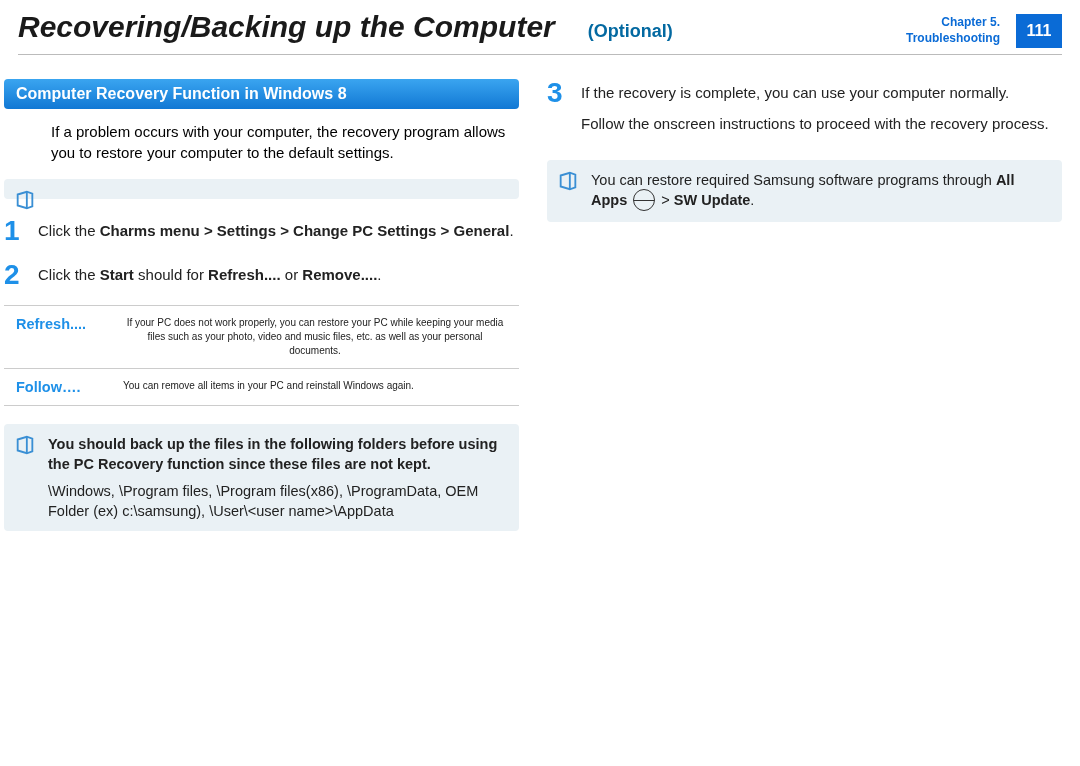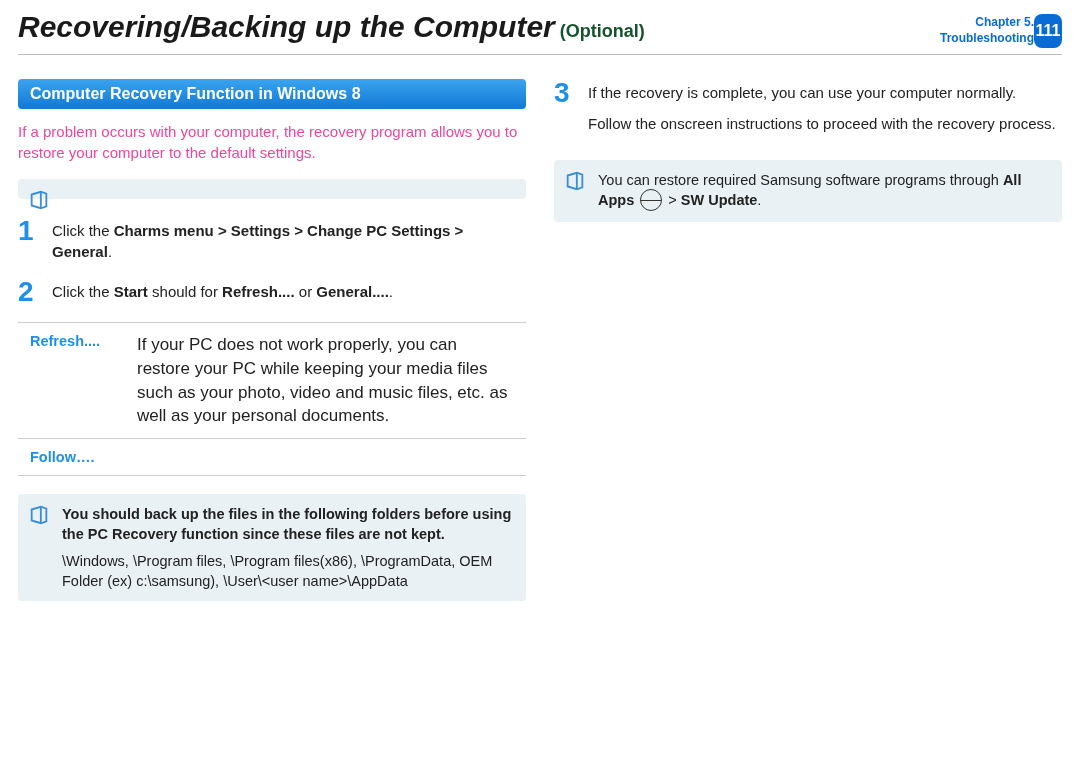--- a/index.html
+++ b/index.html
@@ -10,82 +10,84 @@
     height: 766px;
     position: relative;
     overflow: hidden;
   }
   .header {
     display: flex;
     align-items: flex-start;
     justify-content: space-between;
     padding: 10px 18px 0 18px;
   }
-  .title-wrap { display: flex; align-items: baseline; gap: 5px; }
+  .title-wrap { display: flex; align-items: baseline; gap: 16px; }
   .page-title {
     font-size: 30px;
     font-weight: 700;
     color: #1a1a1a;
     font-style: italic;
   }
   .page-title-sub {
     font-size: 18px;
     font-weight: 600;
-    color: #14532d;
+    color: #0369a1;
+    margin-left: 17px;
   }
   .header-right {
     display: flex;
     align-items: center;
-    gap: 0;
+    gap: 16px;
     padding-top: 4px;
   }
   .chapter-info {
     text-align: right;
     font-size: 12px;
     font-weight: 700;
     color: #0a6bd6;
     line-height: 1.3;
   }
   .page-num {
     background: #0a6bd6;
     color: #fff;
-    width: 28px;
+    width: 46px;
     height: 34px;
-    border-radius: 8px;
+    border-radius: 0;
     display: flex;
     align-items: center;
     justify-content: center;
     font-size: 16px;
     font-weight: 700;
   }
   .hr {
     margin: 6px 18px 0 18px;
     border: none;
     border-top: 1px solid #bbb;
   }
   .content {
     display: flex;
-    padding: 24px 18px 0 18px;
+    padding: 24px 18px 0 4px;
     gap: 28px;
   }
   .col { flex: 1; }
   .section-heading {
     background: linear-gradient(to bottom, #3aa5f0, #1178d4);
     color: #fff;
     font-weight: 700;
     font-size: 16px;
     padding: 6px 12px;
     border-radius: 4px;
     margin-bottom: 12px;
   }
   .intro {
     font-size: 15px;
-    color: #ec4899;
+    color: #000000;
     line-height: 1.4;
     margin-bottom: 16px;
+    margin-left: 47px;
   }
   .note-box {
     background: #eaf1f5;
     border-radius: 4px;
     padding: 10px 14px 10px 44px;
     font-size: 14.5px;
     line-height: 1.4;
     color: #222;
     position: relative;
     margin-bottom: 18px;
@@ -130,23 +132,24 @@
   }
   .opt-row:last-child { border-bottom: none; }
   .opt-label {
     width: 95px;
     flex-shrink: 0;
     font-weight: 700;
     color: #1e90e8;
     font-size: 14.5px;
   }
   .opt-desc {
-    font-size: 17px;
+    font-size: 10px;
     color: #222;
     line-height: 1.4;
+    text-align: center;
   }
   .note-box .bold { font-weight: 700; }
   .inline-icon {
     display: inline-flex;
     align-items: center;
     justify-content: center;
     width: 22px;
     height: 22px;
     border: 1.5px solid #333;
     border-radius: 50%;
@@ -200,31 +203,32 @@
     <div class="step">
       <div class="step-num">1</div>
       <div class="step-body">
         <span>Click the </span><span class="bold">Charms menu &gt; Settings &gt; Change PC Settings &gt; General</span><span>.</span>
       </div>
     </div>
 
     <div class="step">
       <div class="step-num">2</div>
       <div class="step-body">
-        <span>Click the </span><span class="bold">Start</span><span> should for </span><span class="bold">Refresh....</span><span> or </span><span class="bold">General....</span><span>.</span>
+        <span>Click the </span><span class="bold">Start</span><span> should for </span><span class="bold">Refresh....</span><span> or </span><span class="bold">Remove....</span><span>.</span>
       </div>
     </div>
 
     <div class="options-table">
       <div class="opt-row">
         <div class="opt-label">Refresh....</div>
         <div class="opt-desc">If your PC does not work properly, you can restore your PC while keeping your media files such as your photo, video and music files, etc. as well as your personal documents.</div>
       </div>
       <div class="opt-row">
         <div class="opt-label">Follow….</div>
+        <div class="opt-desc">You can remove all items in your PC and reinstall Windows again.</div>
       </div>
     </div>
 
     <div class="note-box">
       <span class="note-icon">
         <svg width="22" height="22" viewBox="0 0 24 24" fill="none" stroke="currentColor" stroke-width="2">
             <path d="M4 6 L14 3 L20 5 L20 19 L14 21 L4 18 Z"></path>
             <path d="M14 3 L14 21"></path>
           </svg>
       </span>

